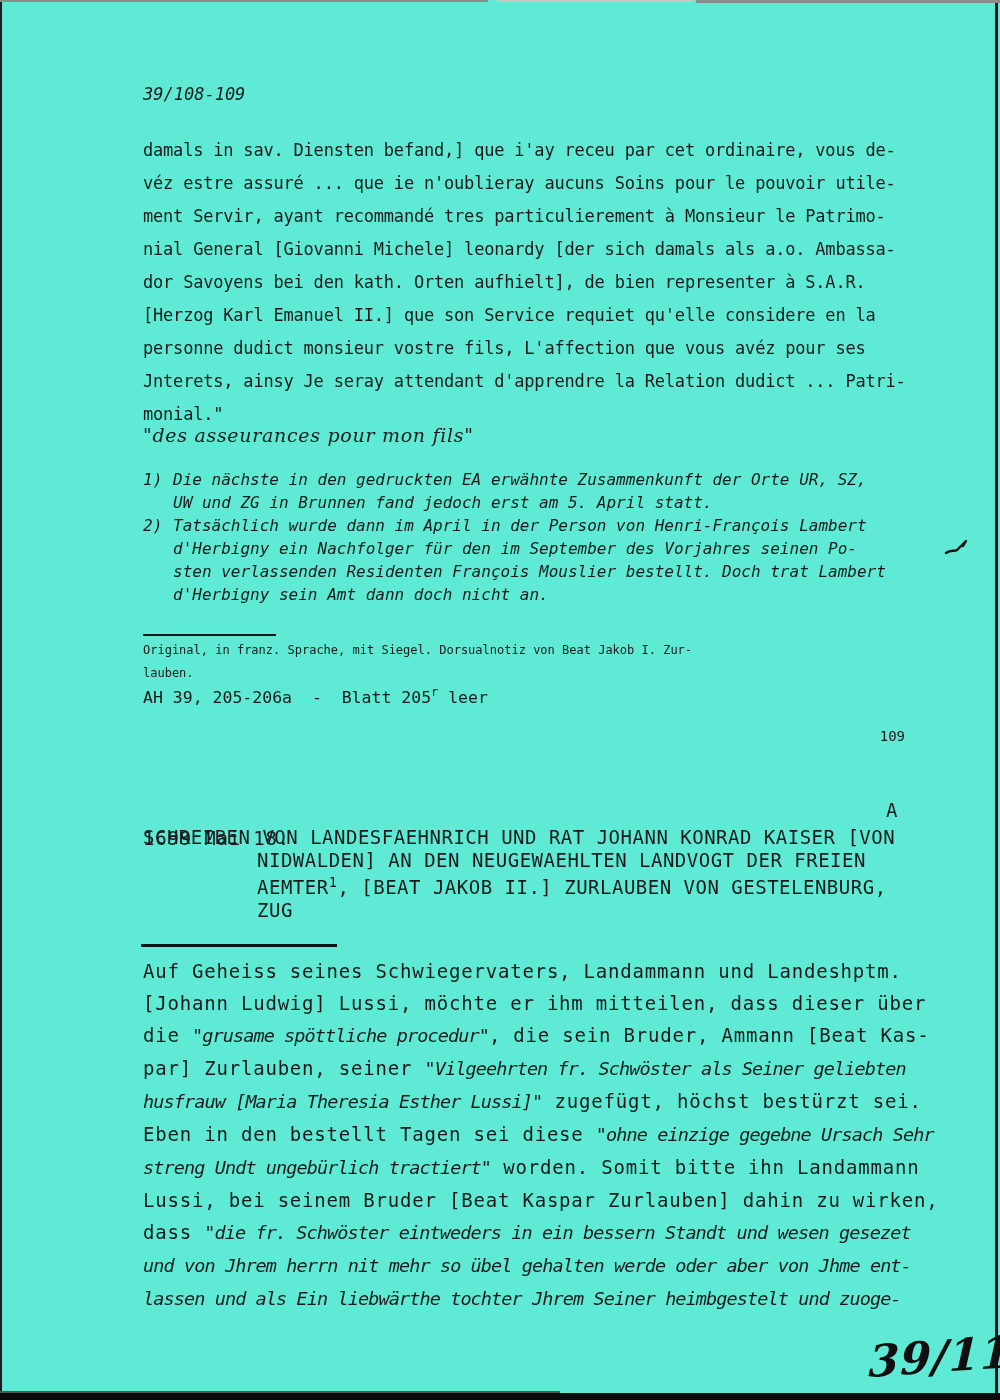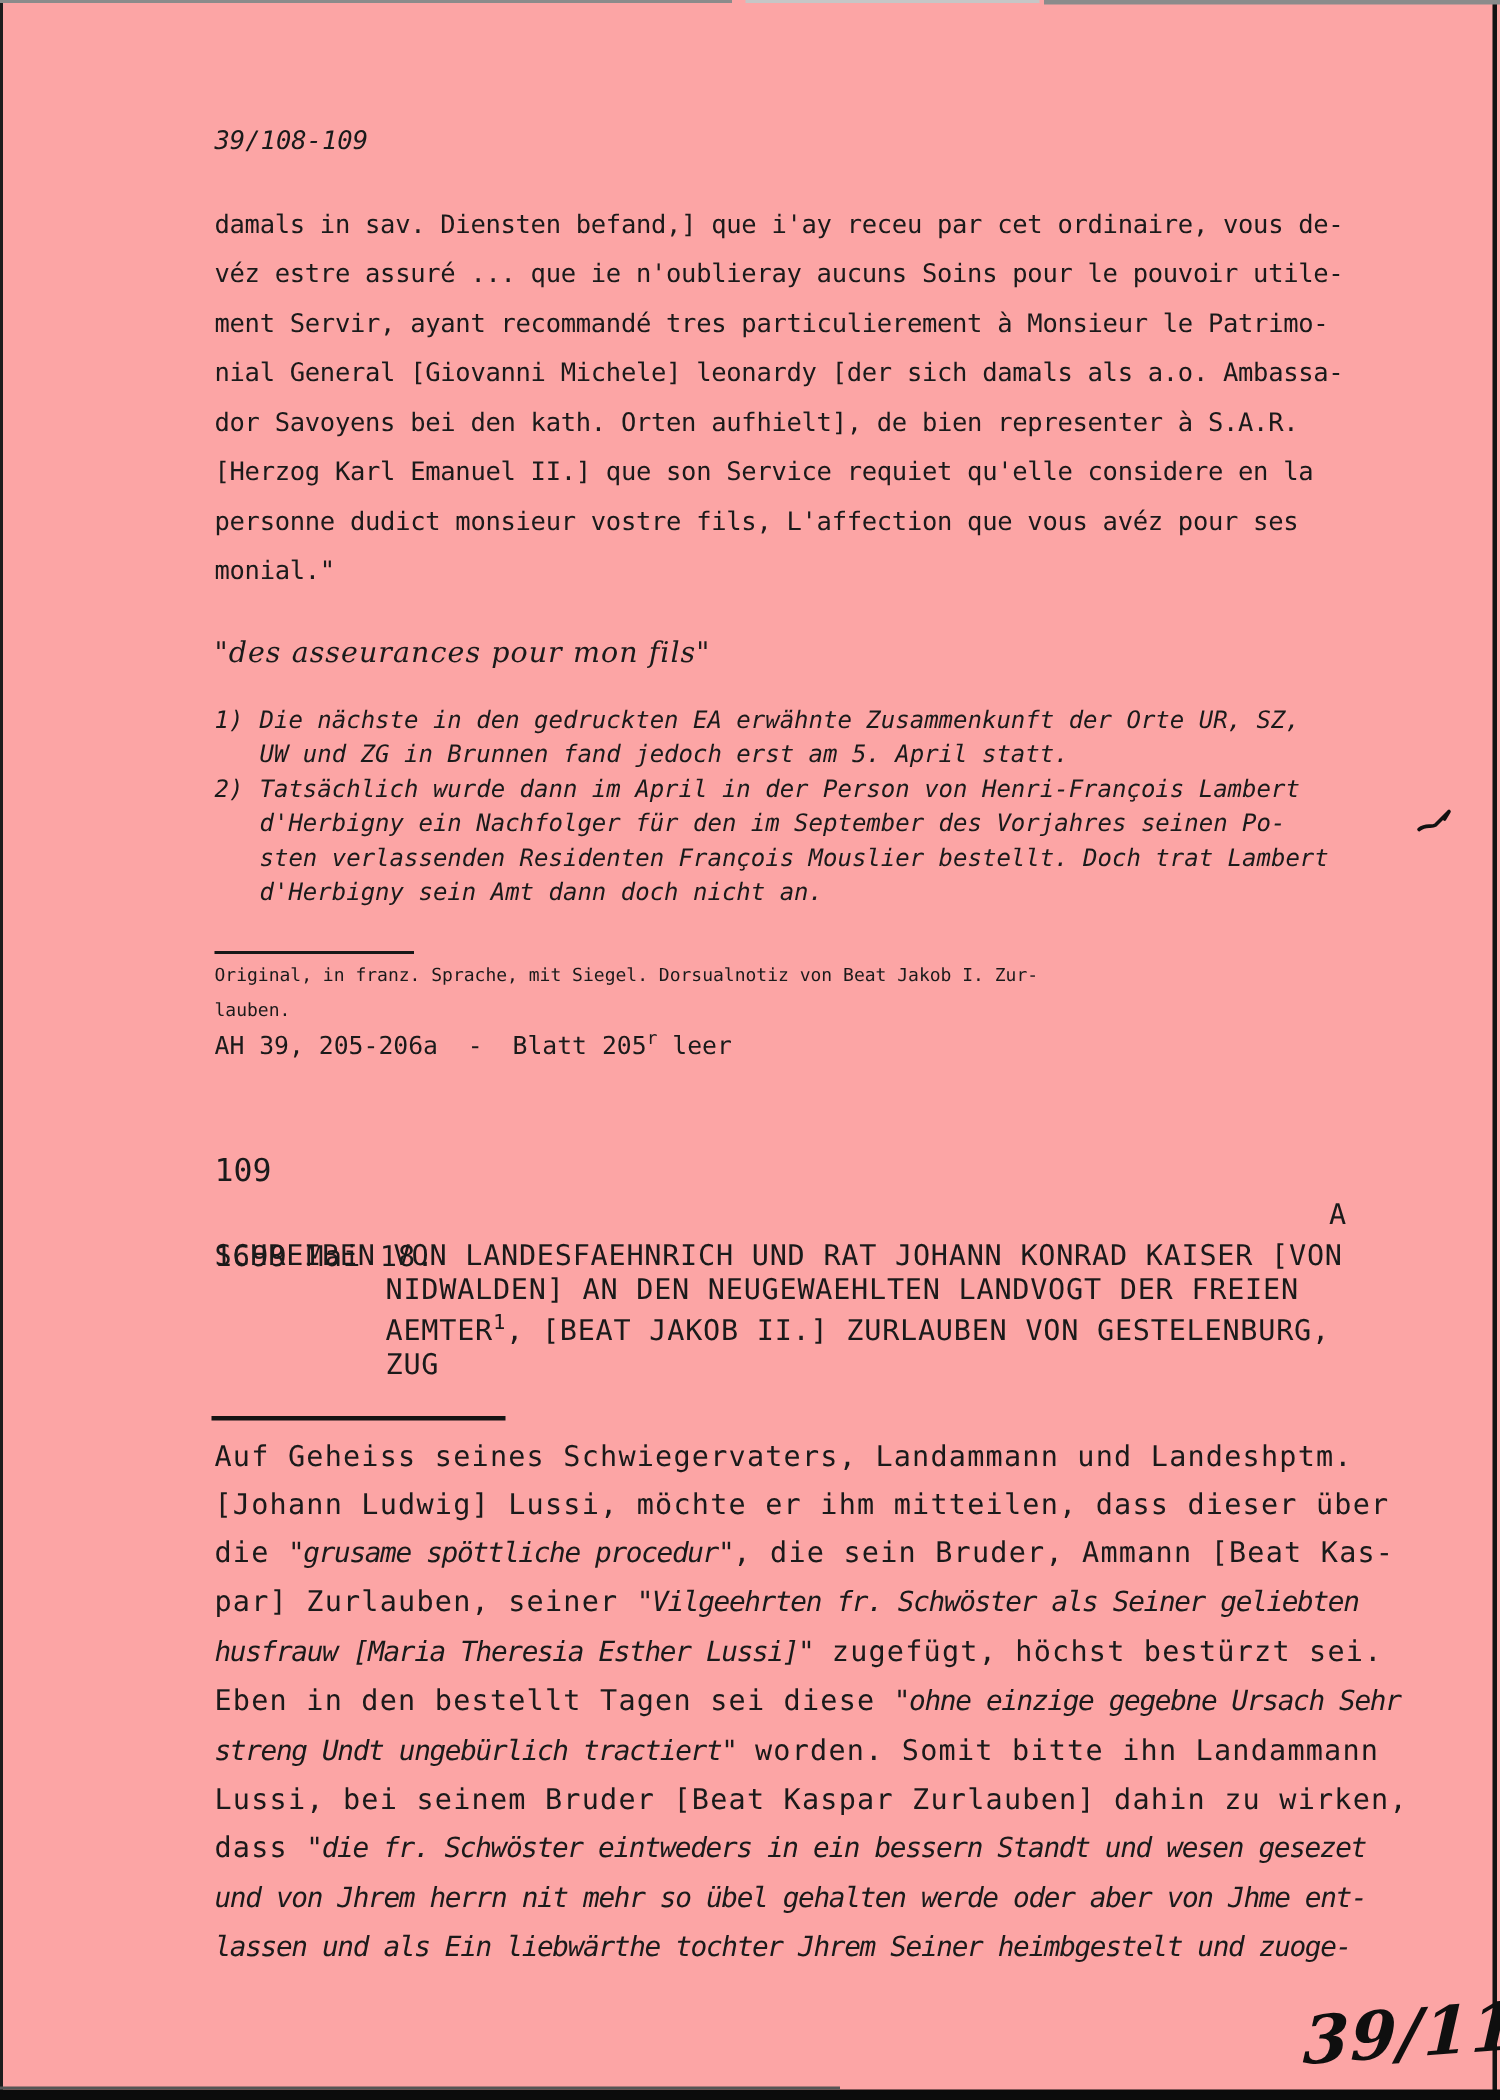--- a/index.html
+++ b/index.html
@@ -1,19 +1,19 @@
 <!DOCTYPE html>
 <html><head>
 <meta charset="utf-8">
 <style>
   html,body{margin:0;padding:0;background:#e8e8e8;}
   .page{
     position:relative;
     width:1000px;height:1400px;
-    background:#fca5a5;
+    background:#5eead4;
     overflow:hidden;
     font-family:"DejaVu Sans Mono","Liberation Mono",monospace;
     color:#1a1a1a;
   }
   .abs{position:absolute;}
   
   .edge-left{left:0;top:0;width:2px;height:1400px;background:#1d1d1d;}
   .edge-right{left:995px;top:0;width:3px;height:1400px;background:#111;}
   .edge-top-1{left:0;top:0;width:488px;height:2px;background:#8b8b8b;}
   .edge-top-2{left:497px;top:0;width:196px;height:2px;background:#c6c6c6;}
@@ -26,21 +26,21 @@
   .subquote{left:143px;top:424px;font-family:"DejaVu Serif","Liberation Serif",serif;font-style:italic;font-size:19px;letter-spacing:0.7px;}
   .footnotes{left:143px;top:468px;width:800px;font-size:16px;font-style:italic;line-height:23px;}
   .fn-row{display:flex;}
   .fn-num{width:30px;flex:none;}
   .fn-text{flex:1;font-style:italic;}
   .hw-mark{left:944px;top:538px;}
   .divider-1{left:143px;top:634px;width:133px;height:2px;background:#171717;}
   .provenance{left:143px;top:639px;width:800px;font-size:12px;line-height:23px;}
   .archive-ref{left:143px;top:685px;font-size:16.5px;white-space:pre;text-align:center;}
   .archive-ref sup,.title-block sup{font-size:0.72em;}
-  .doc-number{left:143px;top:768px;width:762px;text-align:left;font-size:21px;}
+  .doc-number{left:143px;top:728px;width:762px;text-align:right;font-size:14px;}
   .date-label{left:143px;top:799px;font-size:19px;letter-spacing:0.8px;margin-top:28px;}
   .marginal-a{left:886px;top:799px;font-size:19px;}
   .title-block{left:143px;top:826px;width:810px;font-size:19px;letter-spacing:0.5px;line-height:22.5px;}
   .title-block .indent{padding-left:114px;}
   .divider-2{left:141px;top:944px;width:196px;height:2.5px;background:#141414;}
   .body-block{left:143px;top:955px;width:820px;font-size:19px;letter-spacing:0.8px;line-height:32px;}
   .body-block .q{font-style:italic;font-size:18.5px;letter-spacing:-0.9px;}
   .hw-folio{
     left:868px;top:1336px;
     font-family:"DejaVu Serif","Liberation Serif",serif;
@@ -67,20 +67,21 @@
   <div class="abs ref-header">39/108-109</div>
 
   <div class="abs quote-para">
       <div>damals in sav. Diensten befand,] que i'ay receu par cet ordinaire, vous de-</div>
       <div>véz estre assuré ... que ie n'oublieray aucuns Soins pour le pouvoir utile-</div>
       <div>ment Servir, ayant recommandé tres particulierement à Monsieur le Patrimo-</div>
       <div>nial General [Giovanni Michele] leonardy [der sich damals als a.o. Ambassa-</div>
       <div>dor Savoyens bei den kath. Orten aufhielt], de bien representer à S.A.R.</div>
       <div>[Herzog Karl Emanuel II.] que son Service requiet qu'elle considere en la</div>
       <div>personne dudict monsieur vostre fils, L'affection que vous avéz pour ses</div>
+      <div>Jnterets, ainsy Je seray attendant d'apprendre la Relation dudict ... Patri-</div>
       <div>monial."</div>
     </div>
 
   <div class="abs subquote">"des asseurances pour mon fils"</div>
 
   <div class="abs footnotes">
       <div class="fn-row">
         <span class="fn-num">1)</span>
         <span class="fn-text">Die nächste in den gedruckten EA erwähnte Zusammenkunft der Orte UR, SZ,</span>
       </div>

